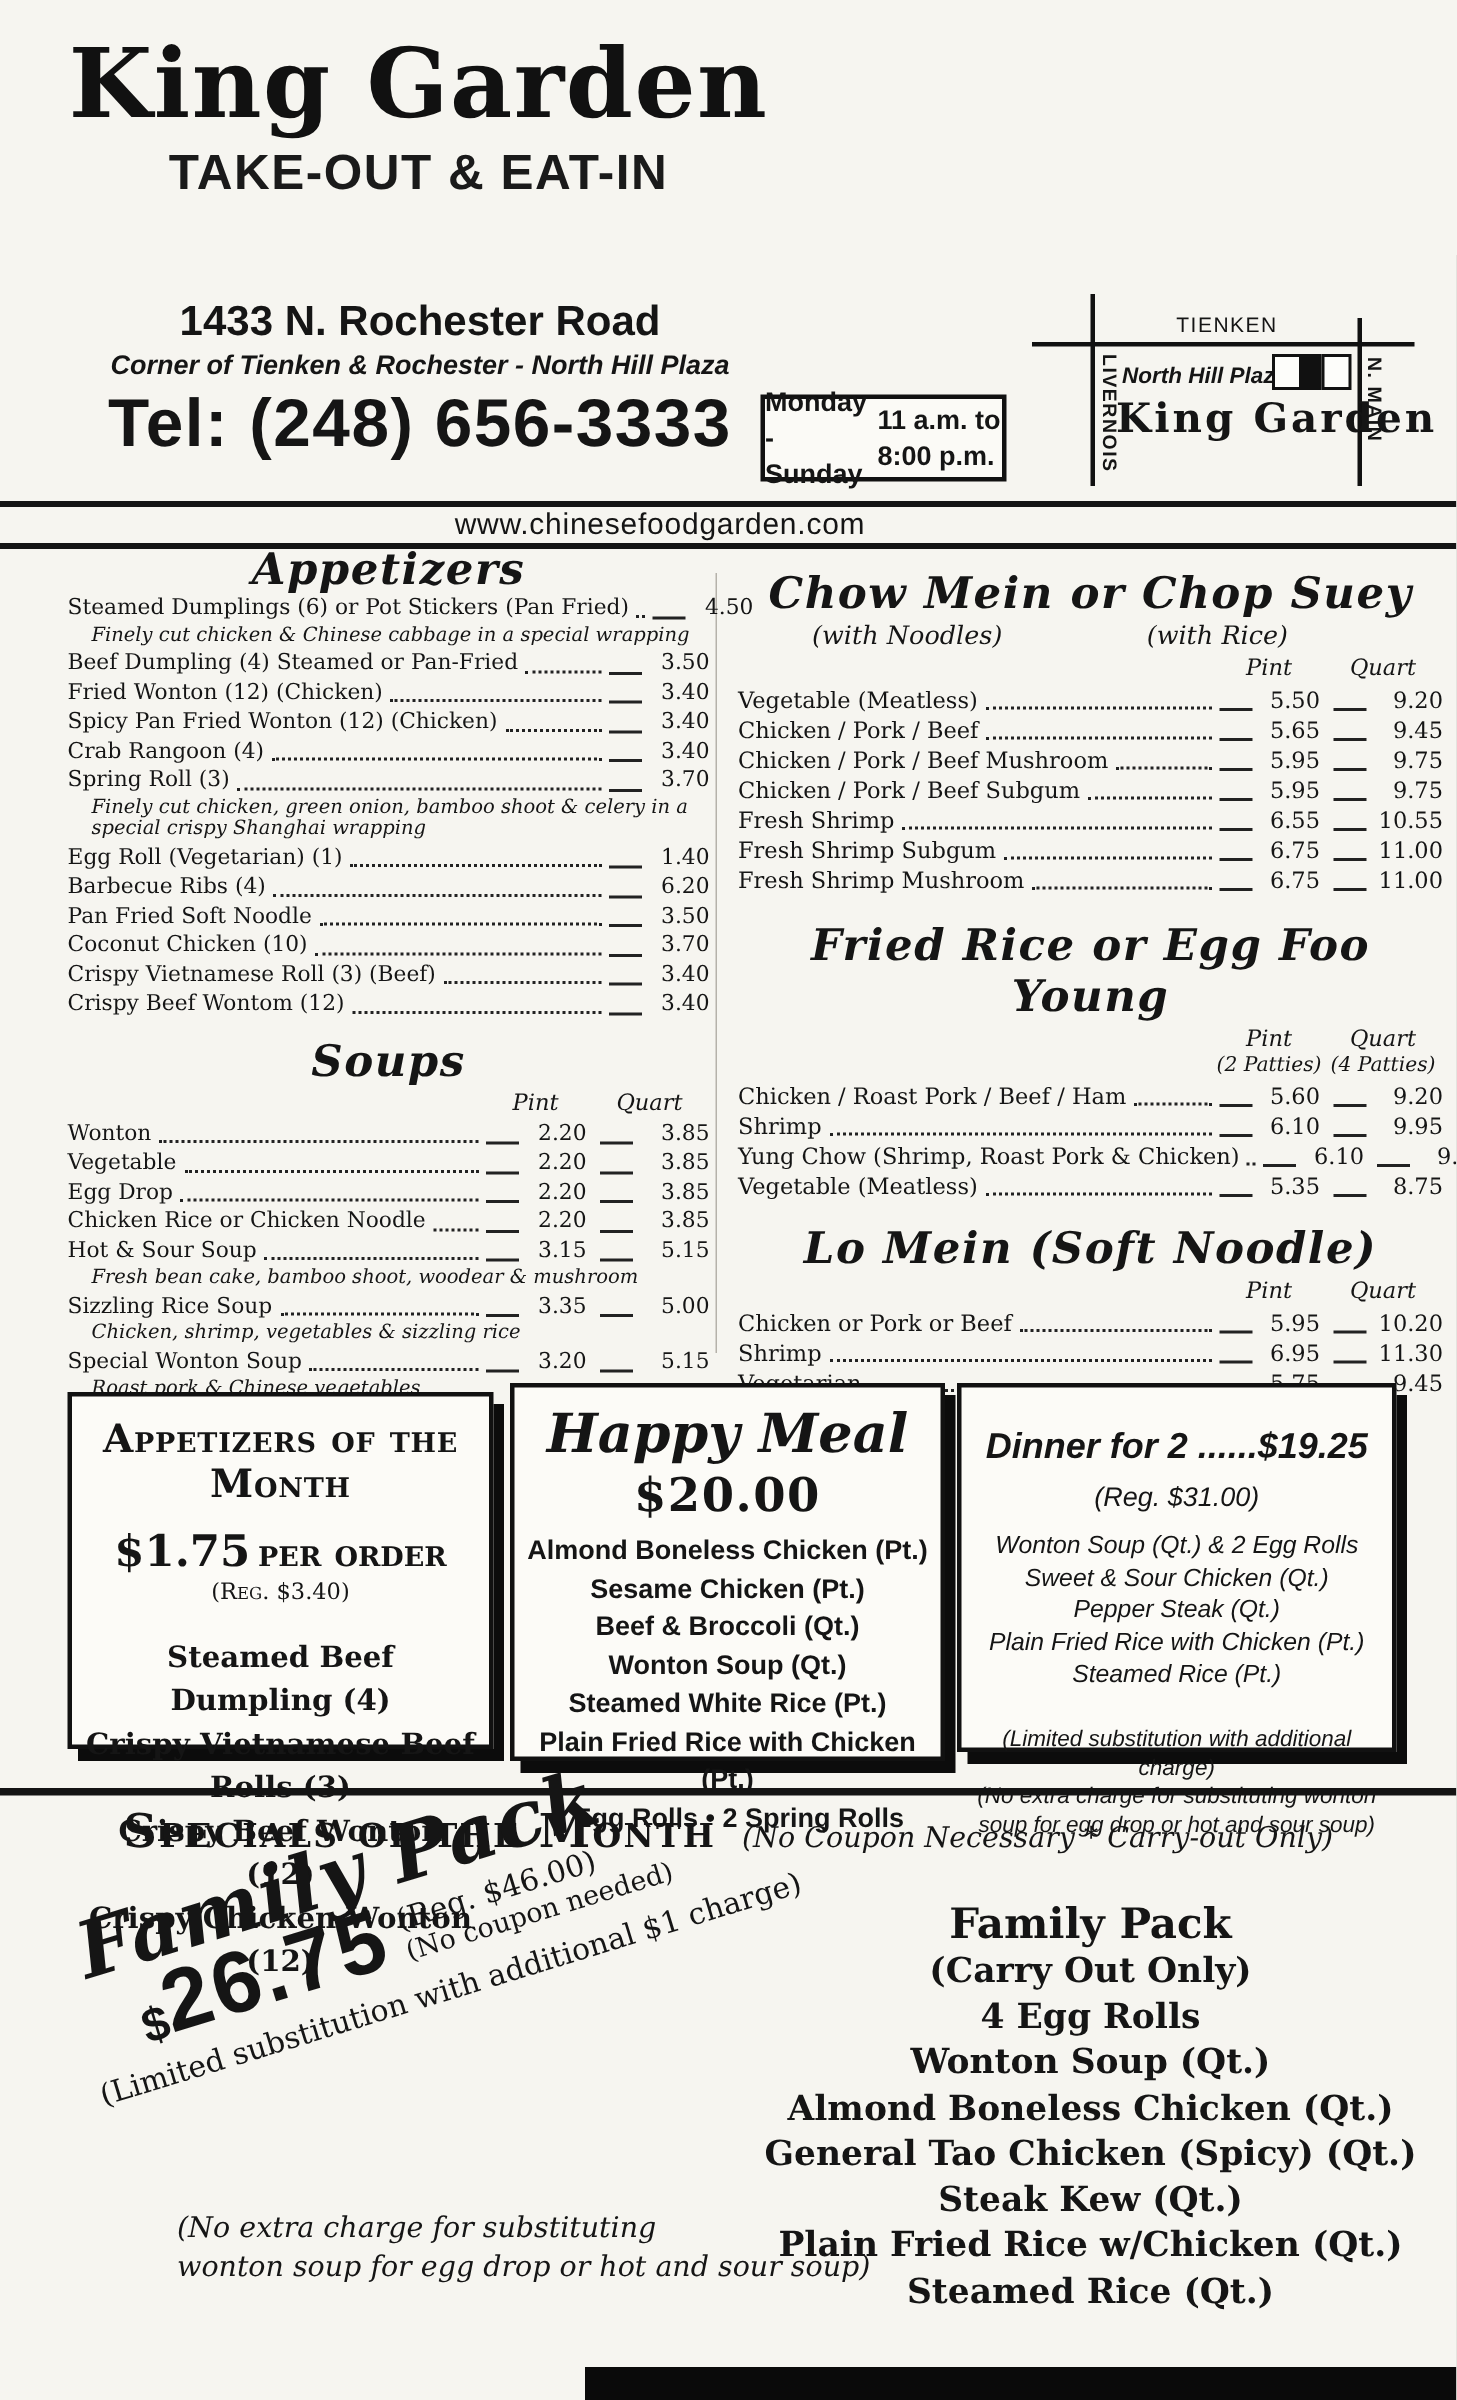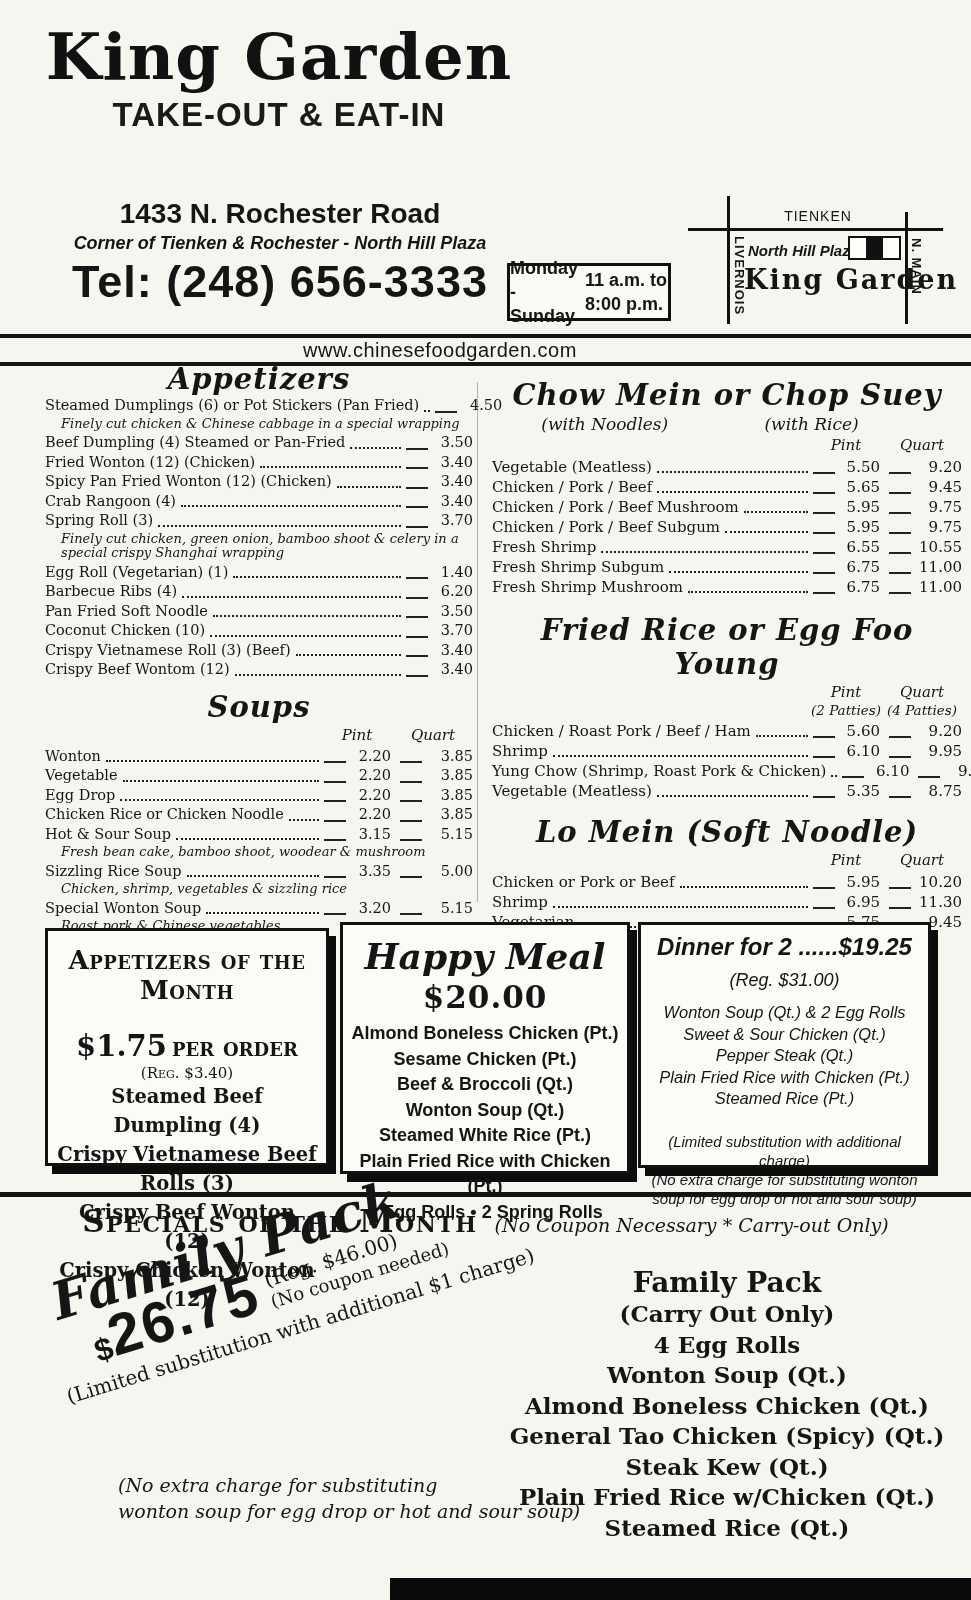--- a/index.html
+++ b/index.html
@@ -90,28 +90,28 @@
 
   .soups-block { margin-top:10px; }
   .sec-gap { margin-top:16px; }
   .sec-gap2 { margin-top:14px; }
 
   
   .pbox { position:absolute; background:#fcfbf7; border:3px solid #111;
     box-shadow:7px 8px 0 #0c0c0c; text-align:center; }
   .pbox.b1 { left:45px;  top:928px; width:284px; height:238px; padding:14px 8px; }
   .pbox.b2 { left:340px; top:922px; width:290px; height:252px; padding:10px 6px; }
-  .pbox.b3 { left:638px; top:922px; width:293px; height:246px; padding:4px 8px; }
+  .pbox.b3 { left:638px; top:922px; width:293px; height:246px; padding:22px 8px; }
 
   .pb1-title { font-variant:small-caps; font-weight:600; font-size:26px; letter-spacing:0.5px; }
-  .pb1-priceline { margin-top:24px; }
+  .pb1-priceline { margin-top:12px; }
   .pb1-price { font-weight:600; font-size:29px; }
   .pb1-suffix { font-variant:small-caps; font-weight:600; font-size:25px; }
   .pb1-note { font-variant:small-caps; font-size:15px; }
-  .pb1-items { }
+  .pb1-items { margin-top:20px; }
   .pb1-item { font-weight:bold; font-size:19.5px; line-height:29px; }
 
   .pb2-title { font-family:"DejaVu Serif",serif; font-style:italic; font-weight:bold; font-size:36px; }
   .pb2-price { font-weight:bold; font-size:31px; margin-top:2px; letter-spacing:1px; }
   .pb2-items { margin-top:6px; }
   .pb2-item { font-family:"Liberation Sans",sans-serif; font-weight:bold; font-size:18px; line-height:25.5px; }
 
   .pb3-title { font-family:"Liberation Sans",sans-serif; font-weight:bold; font-style:italic; font-size:24px; margin-top:4px; }
   .pb3-reg { font-family:"Liberation Sans",sans-serif; font-style:italic; font-size:18px; margin-top:9px; }
   .pb3-items { margin-top:11px; }

